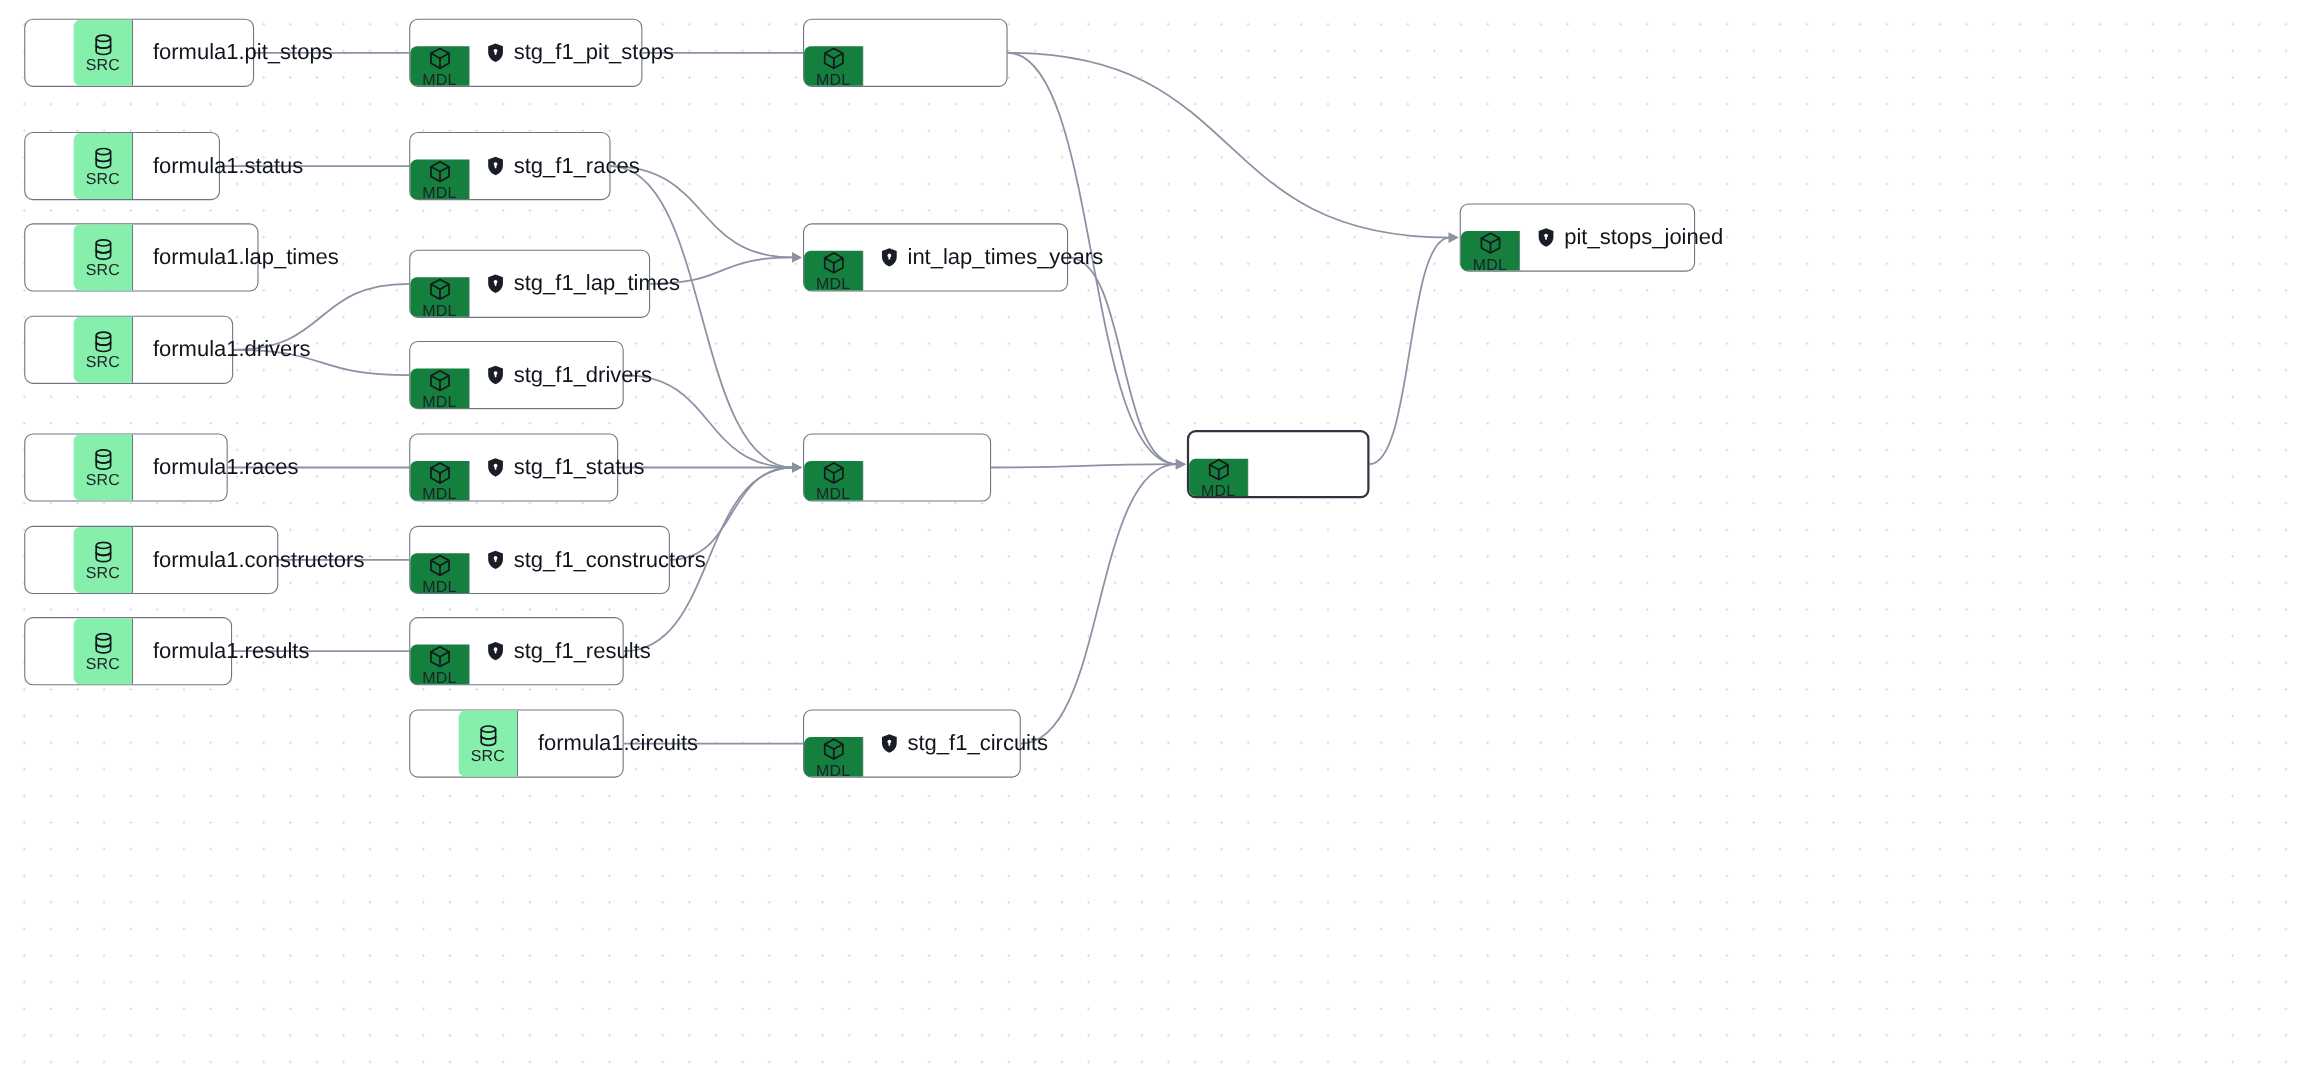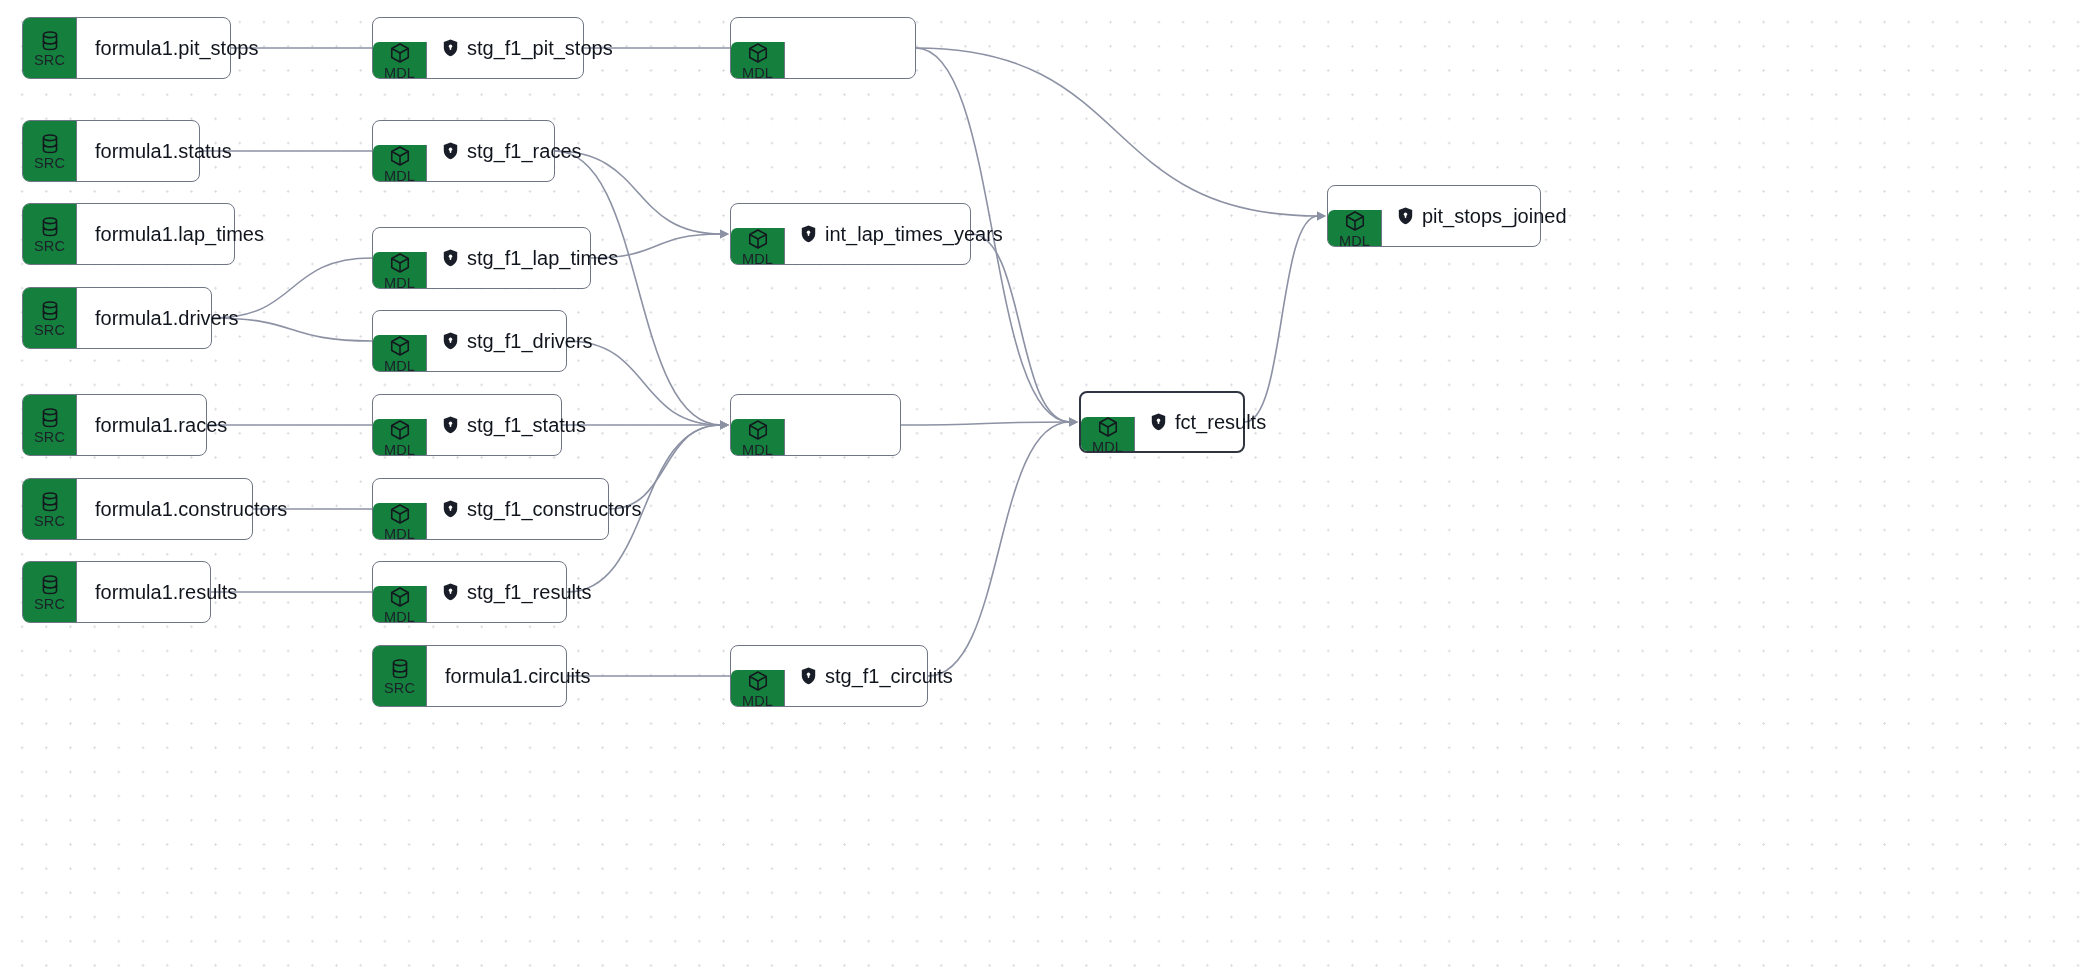--- a/index.html
+++ b/index.html
@@ -57,21 +57,21 @@
     flex: 0 0 54px;
     border-right: 1.6px solid #6f7584;
     border-radius: 6px 0 0 6px;
     display: flex;
     flex-direction: column;
     align-items: center;
     justify-content: center;
     gap: 0px;
     padding-top: 2px;
   }
-  .badge-src { background: #15803d; }
+  .badge-src { background: #86efac; margin-left: 44px; }
   .badge-mdl { background: #15803d; margin-top: 24px; }
   .badge-icon { line-height: 0; }
   .badge-text {
     font-size: 14.5px;
     letter-spacing: 0.2px;
     color: #1b2029;
     font-family: "Liberation Sans", sans-serif;
     margin-top: 1px;
   }
   .node-body {
@@ -433,28 +433,20 @@
       </div>
       <div class="node selected" style="left: 1079px; top: 391px; width: 166px;">
         <div class="node-badge badge-mdl">
           <span class="badge-icon"><svg width="22" height="22" viewBox="0 0 24 24" fill="none" xmlns="http://www.w3.org/2000/svg">
   <path d="M12 2.2 L21 7.1 V16.9 L12 21.8 L3 16.9 V7.1 Z" stroke="#13181f" stroke-width="1.7" stroke-linejoin="round"></path>
   <path d="M3 7.1 L12 12 L21 7.1" stroke="#13181f" stroke-width="1.7" stroke-linejoin="round"></path>
   <path d="M12 12 V21.8" stroke="#13181f" stroke-width="1.7" stroke-linejoin="round"></path>
 </svg></span>
           <span class="badge-text">MDL</span>
         </div>
-        <div class="node-body">
-          <span class="shield-icon"><svg width="15" height="18" viewBox="0 0 15 18" xmlns="http://www.w3.org/2000/svg">
-  <path d="M7.5 0.6 L14.2 3.1 V8.4 c0 4.2 -2.9 7.5 -6.7 8.9 C3.7 15.9 0.8 12.6 0.8 8.4 V3.1 Z" fill="#181d27"></path>
-  <circle cx="7.5" cy="7.2" r="1.7" fill="#ffffff"></circle>
-  <rect x="6.7" y="7.6" width="1.6" height="3.4" rx="0.8" fill="#ffffff"></rect>
-</svg></span>
-          <span class="node-label">fct_results</span>
-        </div>
       </div>
       <div class="node" style="left: 1327px; top: 185px; width: 214px;">
         <div class="node-badge badge-mdl">
           <span class="badge-icon"><svg width="22" height="22" viewBox="0 0 24 24" fill="none" xmlns="http://www.w3.org/2000/svg">
   <path d="M12 2.2 L21 7.1 V16.9 L12 21.8 L3 16.9 V7.1 Z" stroke="#13181f" stroke-width="1.7" stroke-linejoin="round"></path>
   <path d="M3 7.1 L12 12 L21 7.1" stroke="#13181f" stroke-width="1.7" stroke-linejoin="round"></path>
   <path d="M12 12 V21.8" stroke="#13181f" stroke-width="1.7" stroke-linejoin="round"></path>
 </svg></span>
           <span class="badge-text">MDL</span>
         </div>

